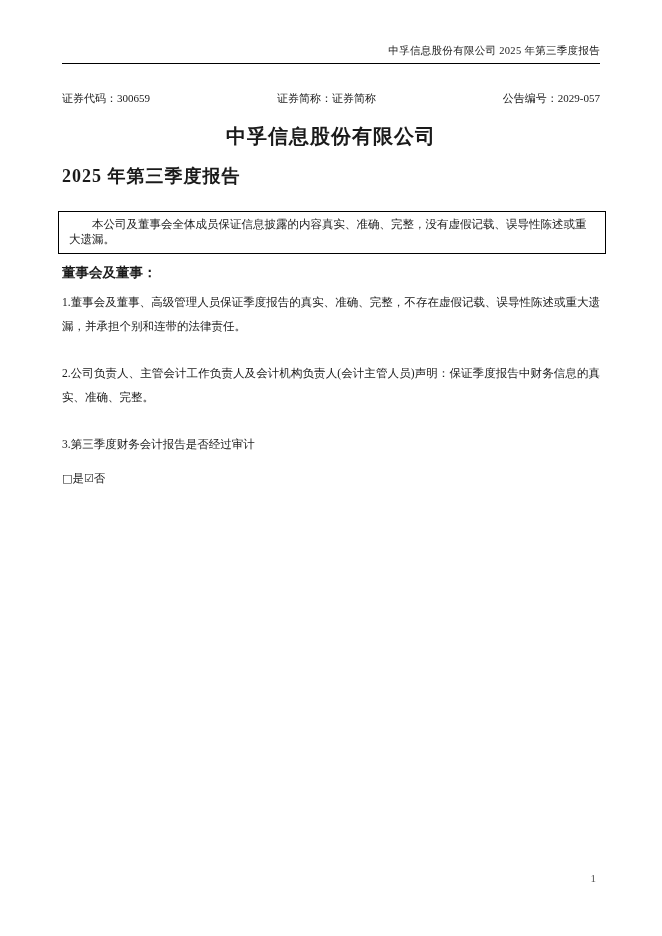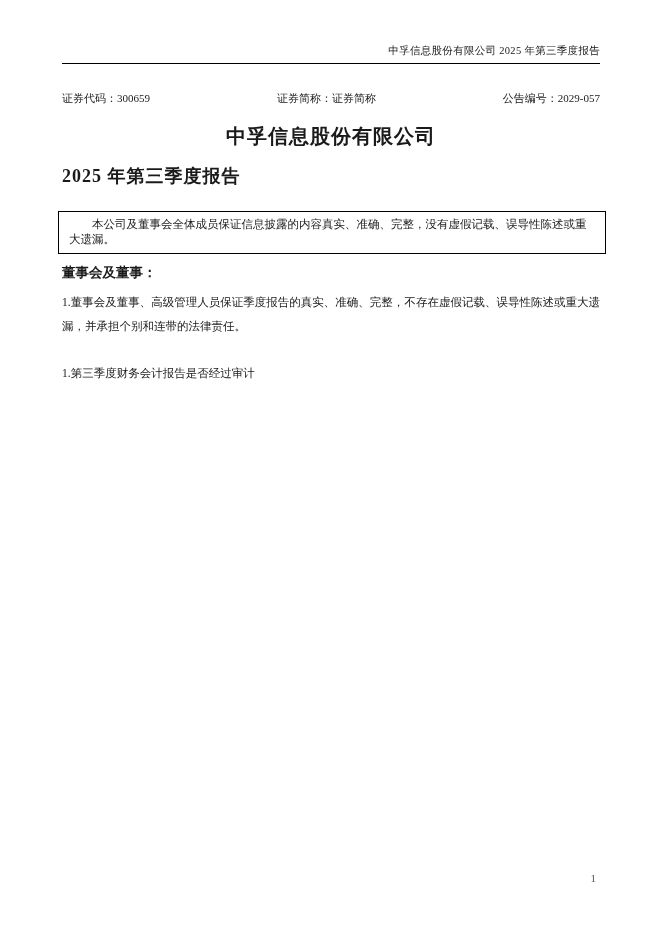--- a/index.html
+++ b/index.html
@@ -118,19 +118,23 @@
   <h2 class="report-subtitle">2025 年第三季度报告</h2>
 
   <div class="declaration-box">
     <p>本公司及董事会全体成员保证信息披露的内容真实、准确、完整，没有虚假记载、误导性陈述或重大遗漏。</p>
   </div>
 
   <div class="notice-heading">董事会及董事：</div>
 
   <p class="body-para first">1.董事会及董事、高级管理人员保证季度报告的真实、准确、完整，不存在虚假记载、误导性陈述或重大遗漏，并承担个别和连带的法律责任。</p>
 
+  <p class="body-para">2.公司负责人、主管会计工作负责人及会计机构负责人(会计主管人员)声明：保证季度报告中财务信息的真实、准确、完整。</p>
 
-  <p class="body-para">1.第三季度财务会计报告是否经过审计</p>
+  <p class="body-para">3.第三季度财务会计报告是否经过审计</p>
 
+  <div class="audit-line">
+    <span class="cb">□</span><span>是</span><span class="cb">☑</span><span>否</span>
+  </div>
 
   <div class="page-number">1</div>
 
 </div>
 
 </body></html>

